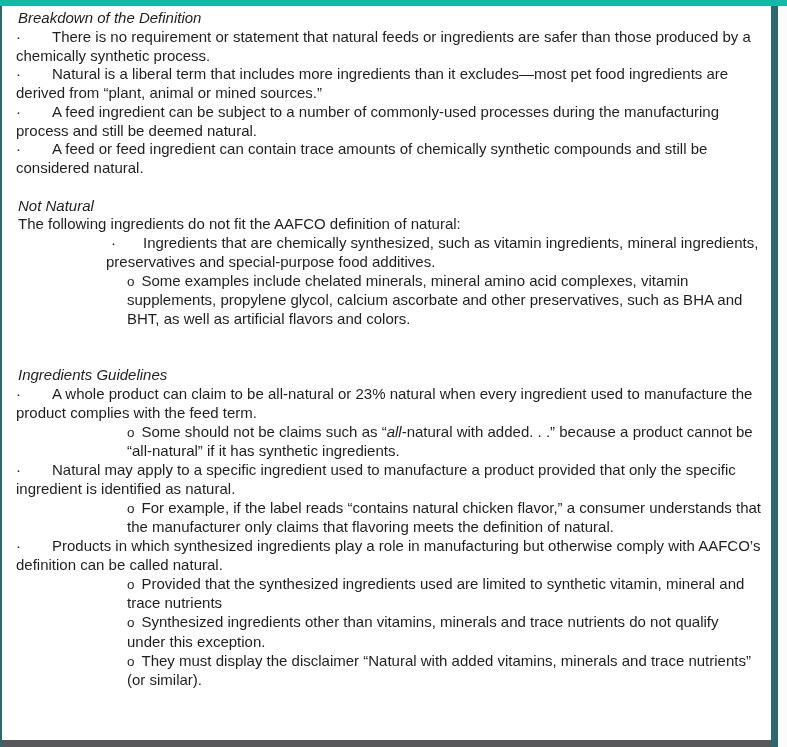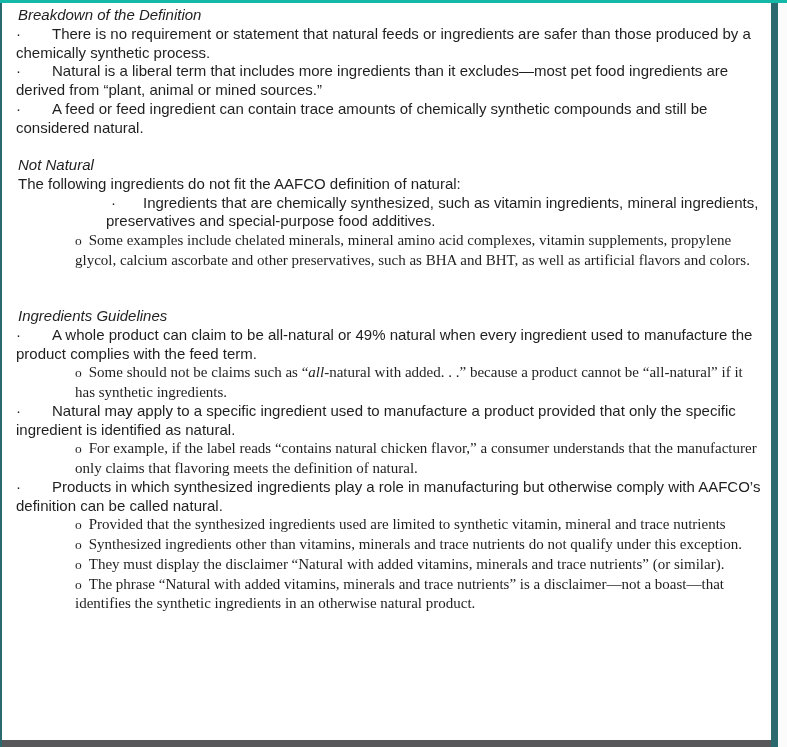--- a/index.html
+++ b/index.html
@@ -11,68 +11,68 @@
   *{box-sizing:border-box;}
   html,body{margin:0;padding:0;}
   body{
     width:787px;height:747px;overflow:hidden;position:relative;
     background:var(--paper);
     font-family:"Liberation Sans", sans-serif;
     color:var(--ink);
   }
   .page{
     position:absolute;inset:0;
-    border-top:3px solid #14b8a6;
+    border-top:6px solid #14b8a6;
   }
   .edge-left{position:absolute;left:0;top:0;bottom:0;width:2px;background:var(--teal);z-index:4;}
   .edge-right{position:absolute;right:9px;top:0;bottom:0;width:7px;background:var(--teal);z-index:4;}
   .edge-bottom{position:absolute;left:0;bottom:0;height:7px;right:9px;background:var(--bar-gray);z-index:3;}
   .gutter-right{position:absolute;right:0;top:0;bottom:0;width:9px;background:#fbfbfb;z-index:2;}
 
   .doc{
     position:absolute;top:3px;left:16px;right:26px;bottom:0;
     font-size:15px;line-height:18.75px;
     z-index:1;
   }
   .block{margin:0;}
   .heading{font-style:italic;padding-left:2px;}
   .it{font-style:italic;}
   .plain{padding-left:2px;}
   .b1{margin-left:90px;}
-  .o2{margin-left:59px;font-family:Liberation Serif, serif;}
+  .o2{margin-left:111px;}
   .marker{display:inline;}
   .pre{display:inline-block;width:5px;}
   .tab0{display:inline-block;width:31px;}
   .tab1{display:inline-block;width:27px;}
   .omarker{display:inline;font-size:13.5px;margin-right:7px;}
   .btext{display:inline;}
 </style>
 </head>
 <body>
 
 <div class="page">
   <div class="doc">
       <div class="block heading"><span class="btext"><span>Breakdown of the Definition</span></span></div>
       <div class="block b0"><span class="marker">·</span><span class="tab0"></span><span class="btext"><span>There is no requirement or statement that natural feeds or ingredients are safer than those produced by a chemically synthetic process.</span></span></div>
       <div class="block b0"><span class="marker">·</span><span class="tab0"></span><span class="btext"><span>Natural is a liberal term that includes more ingredients than it excludes—most pet food ingredients are derived from “plant, animal or mined sources.”</span></span></div>
+      <div class="block b0"><span class="marker">·</span><span class="tab0"></span><span class="btext"><span>A feed ingredient can be subject to a number of commonly-used processes during the manufacturing process and still be deemed natural.</span></span></div>
       <div class="block b0"><span class="marker">·</span><span class="tab0"></span><span class="btext"><span>A feed or feed ingredient can contain trace amounts of chemically synthetic compounds and still be considered natural.</span></span></div>
       <div class="block spacer" style="height: 18.75px;"></div>
       <div class="block heading"><span class="btext"><span>Not Natural</span></span></div>
       <div class="block plain"><span class="btext"><span>The following ingredients do not fit the AAFCO definition of natural:</span></span></div>
       <div class="block b1"><span class="pre"></span><span class="marker">·</span><span class="tab1"></span><span class="btext"><span>Ingredients that are chemically synthesized, such as vitamin ingredients, mineral ingredients, preservatives and special-purpose food additives.</span></span></div>
       <div class="block o2"><span class="omarker">o</span><span class="btext"><span>Some examples include chelated minerals, mineral amino acid complexes, vitamin supplements, propylene glycol, calcium ascorbate and other preservatives, such as BHA and BHT, as well as artificial flavors and colors.</span></span></div>
       <div class="block spacer" style="height: 37.5px;"></div>
       <div class="block heading"><span class="btext"><span>Ingredients Guidelines</span></span></div>
-      <div class="block b0"><span class="marker">·</span><span class="tab0"></span><span class="btext"><span>A whole product can claim to be all-natural or 49% natural when every ingredient used to manufacture the product complies with the feed term.</span></span></div>
+      <div class="block b0"><span class="marker">·</span><span class="tab0"></span><span class="btext"><span>A whole product can claim to be all-natural or 23% natural when every ingredient used to manufacture the product complies with the feed term.</span></span></div>
       <div class="block o2"><span class="omarker">o</span><span class="btext"><span>Some should not be claims such as “</span><span class="it">all</span><span>-natural with added. . .” because a product cannot be “all-natural” if it has synthetic ingredients.</span></span></div>
       <div class="block b0"><span class="marker">·</span><span class="tab0"></span><span class="btext"><span>Natural may apply to a specific ingredient used to manufacture a product provided that only the specific ingredient is identified as natural.</span></span></div>
       <div class="block o2"><span class="omarker">o</span><span class="btext"><span>For example, if the label reads “contains natural chicken flavor,” a consumer understands that the manufacturer only claims that flavoring meets the definition of natural.</span></span></div>
       <div class="block b0"><span class="marker">·</span><span class="tab0"></span><span class="btext"><span>Products in which synthesized ingredients play a role in manufacturing but otherwise comply with AAFCO’s definition can be called natural.</span></span></div>
       <div class="block o2"><span class="omarker">o</span><span class="btext"><span>Provided that the synthesized ingredients used are limited to synthetic vitamin, mineral and trace nutrients</span></span></div>
       <div class="block o2"><span class="omarker">o</span><span class="btext"><span>Synthesized ingredients other than vitamins, minerals and trace nutrients do not qualify under this exception.</span></span></div>
       <div class="block o2"><span class="omarker">o</span><span class="btext"><span>They must display the disclaimer “Natural with added vitamins, minerals and trace nutrients” (or similar).</span></span></div>
-      <div class="block o2"><span class="omarker">o</span><span class="btext"><span>The phrase “Natural with added vitamins, minerals and trace nutrients” is a disclaimer—not a boast—that identifies the synthetic ingredients in an otherwise natural product.</span></span></div>
     </div>
   <div class="edge-left"></div>
   <div class="gutter-right"></div>
   <div class="edge-right"></div>
   <div class="edge-bottom"></div>
 </div>
 
 </body></html>

